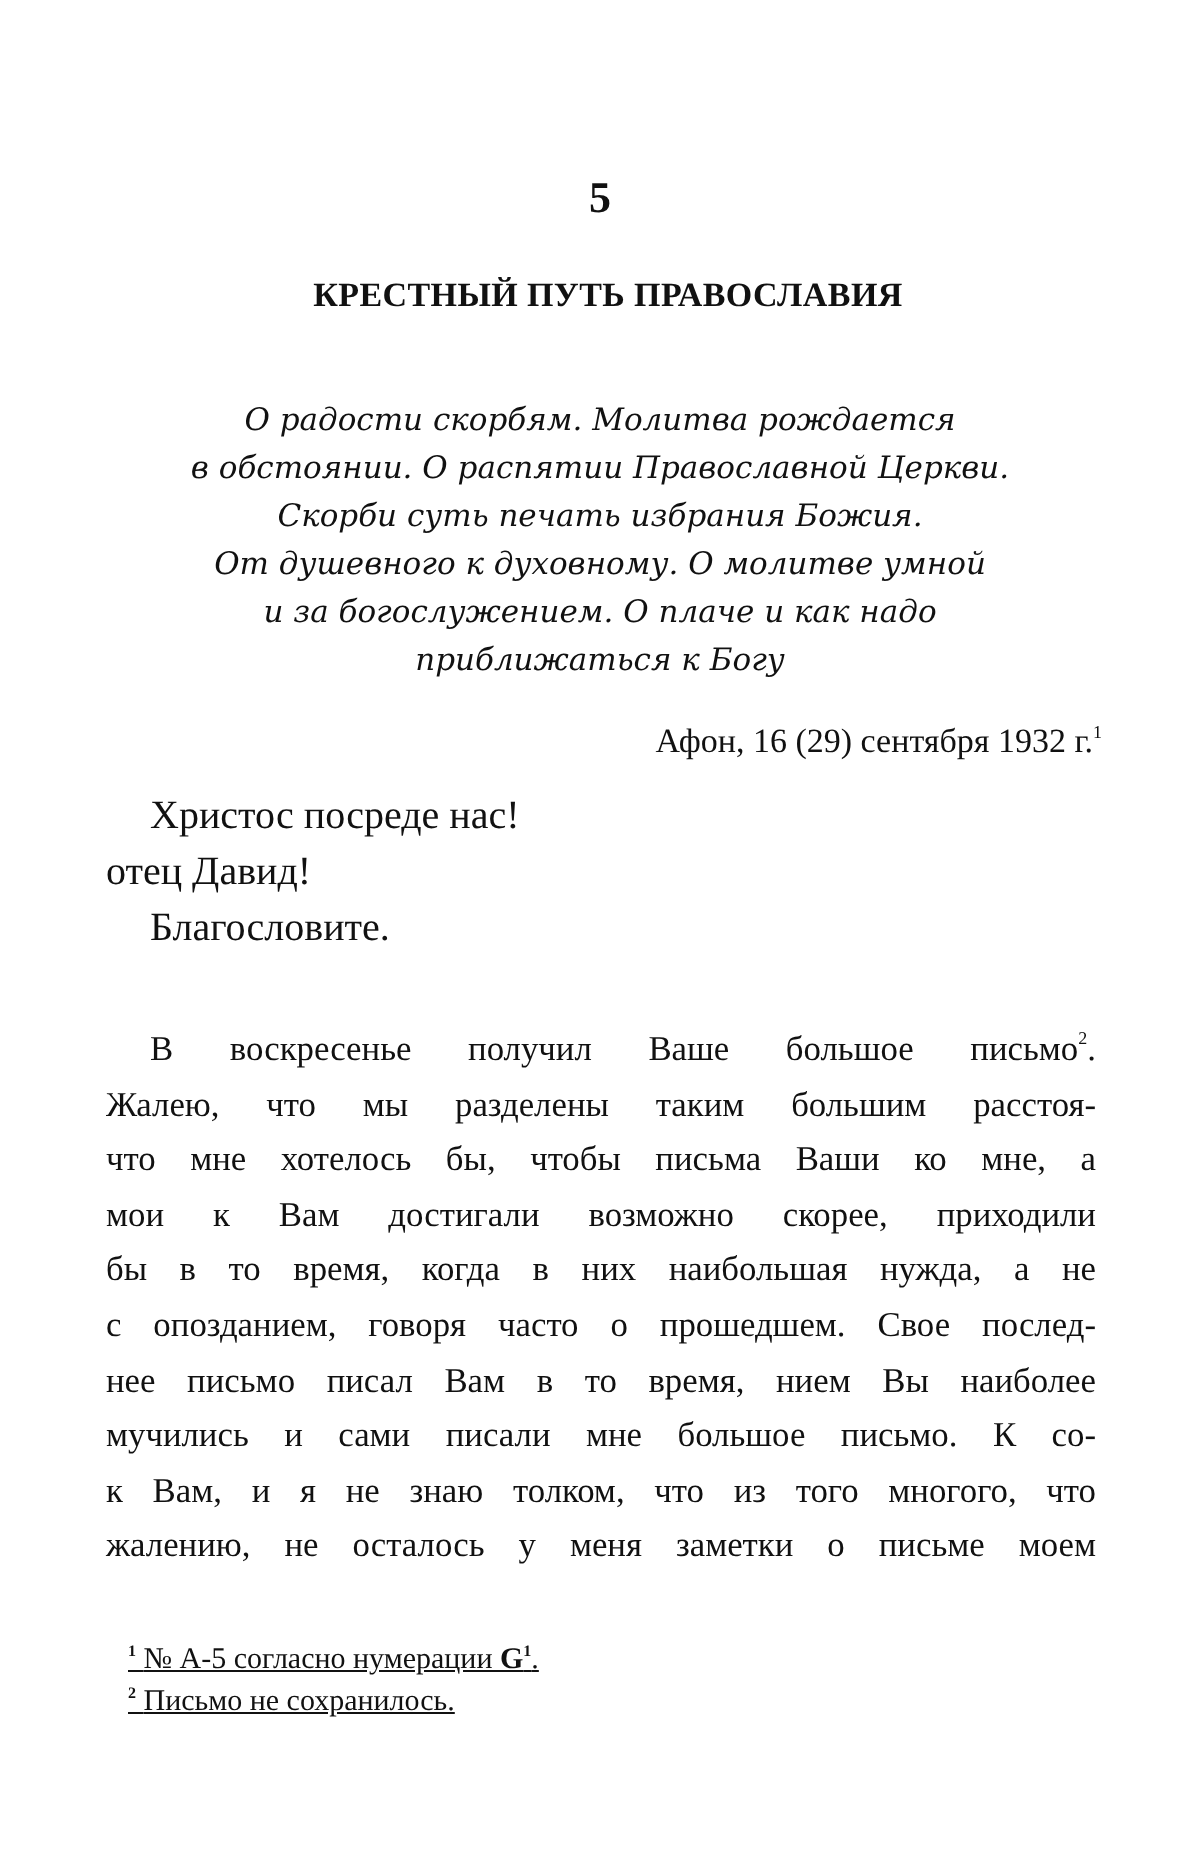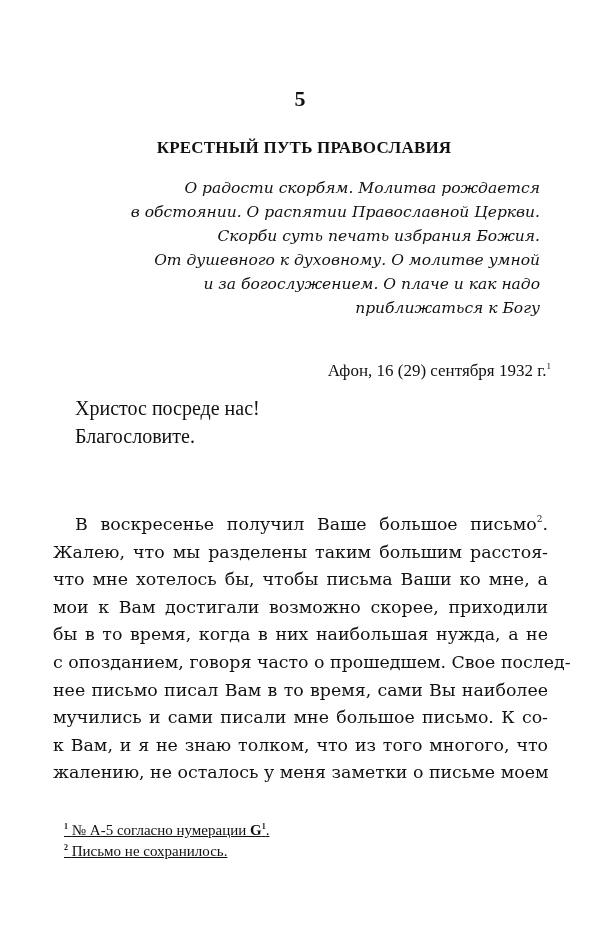--- a/index.html
+++ b/index.html
@@ -35,23 +35,23 @@
       left: 0; width: 600px;
       text-align: center;
       font-size: 17px;
       font-weight: bold;
       letter-spacing: 0.2px;
       line-height: 22px;
       padding-left: 4px;
     }
     .abstract {
       position: absolute;
-      top: 176px;
+      top: 198px;
       left: 60px; width: 480px;
-      text-align: right;
+      text-align: center;
       font-style: italic;
       font-size: 17px;
       line-height: 24px;
       font-family: "DejaVu Serif", serif;
       font-size: 15.5px;
     }
     .abstract div { white-space: nowrap; }
     .dateline {
       position: absolute;
       top: 350px;
@@ -82,20 +82,21 @@
       font-size: 19.5px;
       line-height: 27.6px;
       font-family: "DejaVu Serif", serif;
       font-size: 17.4px;
     }
     .body-text .line {
       white-space: nowrap;
       text-align: justify;
       text-align-last: justify;
       height: 27.6px;
+      font-family: Liberation Serif, serif;
     }
     .body-text .indent { padding-left: 22px; }
     .body-text sup {
       font-size: 9px;
       vertical-align: 8px;
       line-height: 0;
     }
     .footnotes {
       position: absolute;
       top: 820px;
@@ -127,31 +128,32 @@
     <div>Скорби суть печать избрания Божия.</div>
     <div>От душевного к духовному. О молитве умной</div>
     <div>и за богослужением. О плаче и как надо</div>
     <div>приближаться к Богу</div>
   </div>
 
   <div class="dateline"><span>Афон, 16 (29) сентября 1932 г.</span><sup>1</sup></div>
 
   <div class="salutation">
     <div class="line indent">Христос посреде нас!</div>
+    <div class="line">отец Давид!</div>
     <div class="line indent">Благословите.</div>
   </div>
 
   <div class="body-text">
     <div class="line indent"><span>В воскресенье получил Ваше большое письмо</span><sup>2</sup><span>.</span></div>
     <div class="line">Жалею, что мы разделены таким большим расстоя-</div>
     <div class="line">что мне хотелось бы, чтобы письма Ваши ко мне, а</div>
     <div class="line">мои к Вам достигали возможно скорее, приходили</div>
     <div class="line">бы в то время, когда в них наибольшая нужда, а не</div>
     <div class="line">с опозданием, говоря часто о прошедшем. Свое послед-</div>
-    <div class="line">нее письмо писал Вам в то время, сами Вы наиболее</div>
+    <div class="line">нее письмо писал Вам в то время, нием Вы наиболее</div>
     <div class="line">мучились и сами писали мне большое письмо. К со-</div>
     <div class="line">к Вам, и я не знаю толком, что из того многого, что</div>
     <div class="line">жалению, не осталось у меня заметки о письме моем</div>
   </div>
 
   <div class="footnotes">
     <div class="fn"><sup>1</sup> <span>№ А-5 согласно нумерации </span><span class="bold">G</span><sup>1</sup><span>.</span></div>
     <div class="fn"><sup>2</sup> <span>Письмо не сохранилось.</span></div>
   </div>
 

